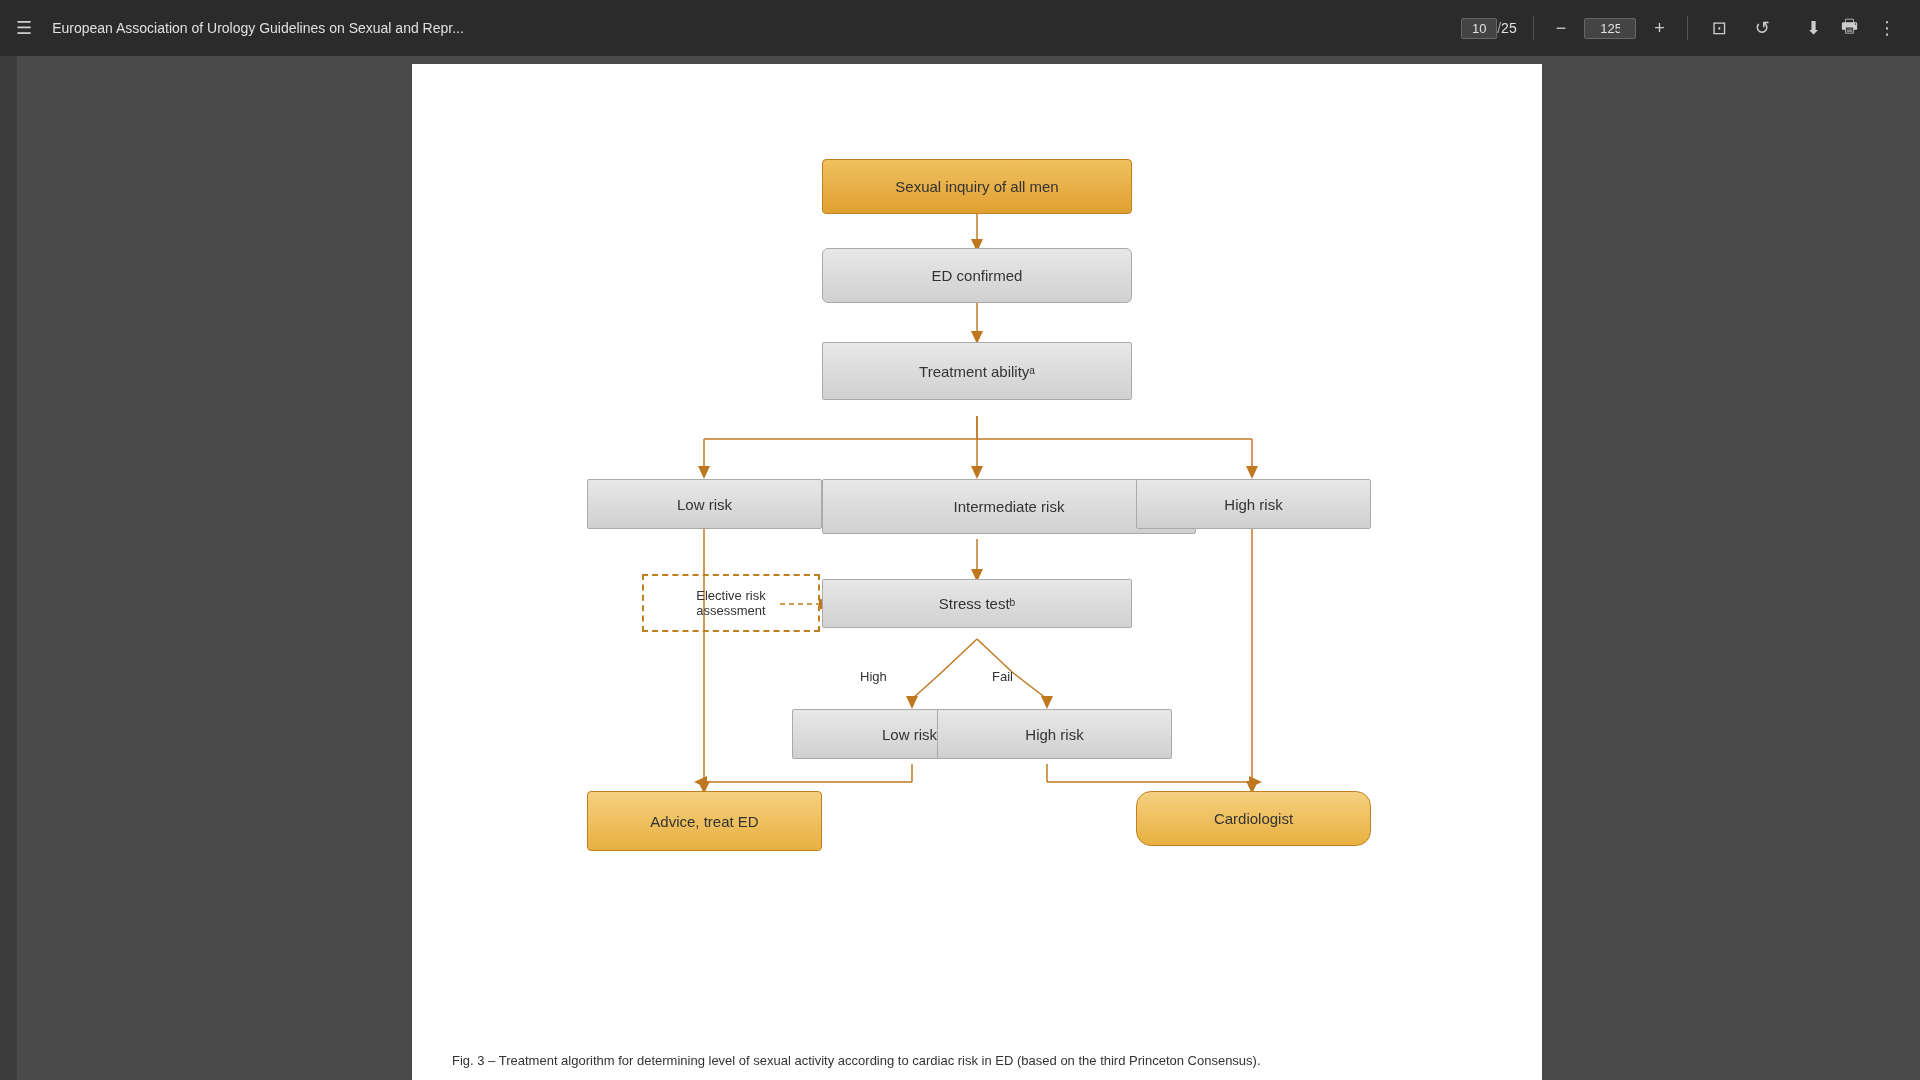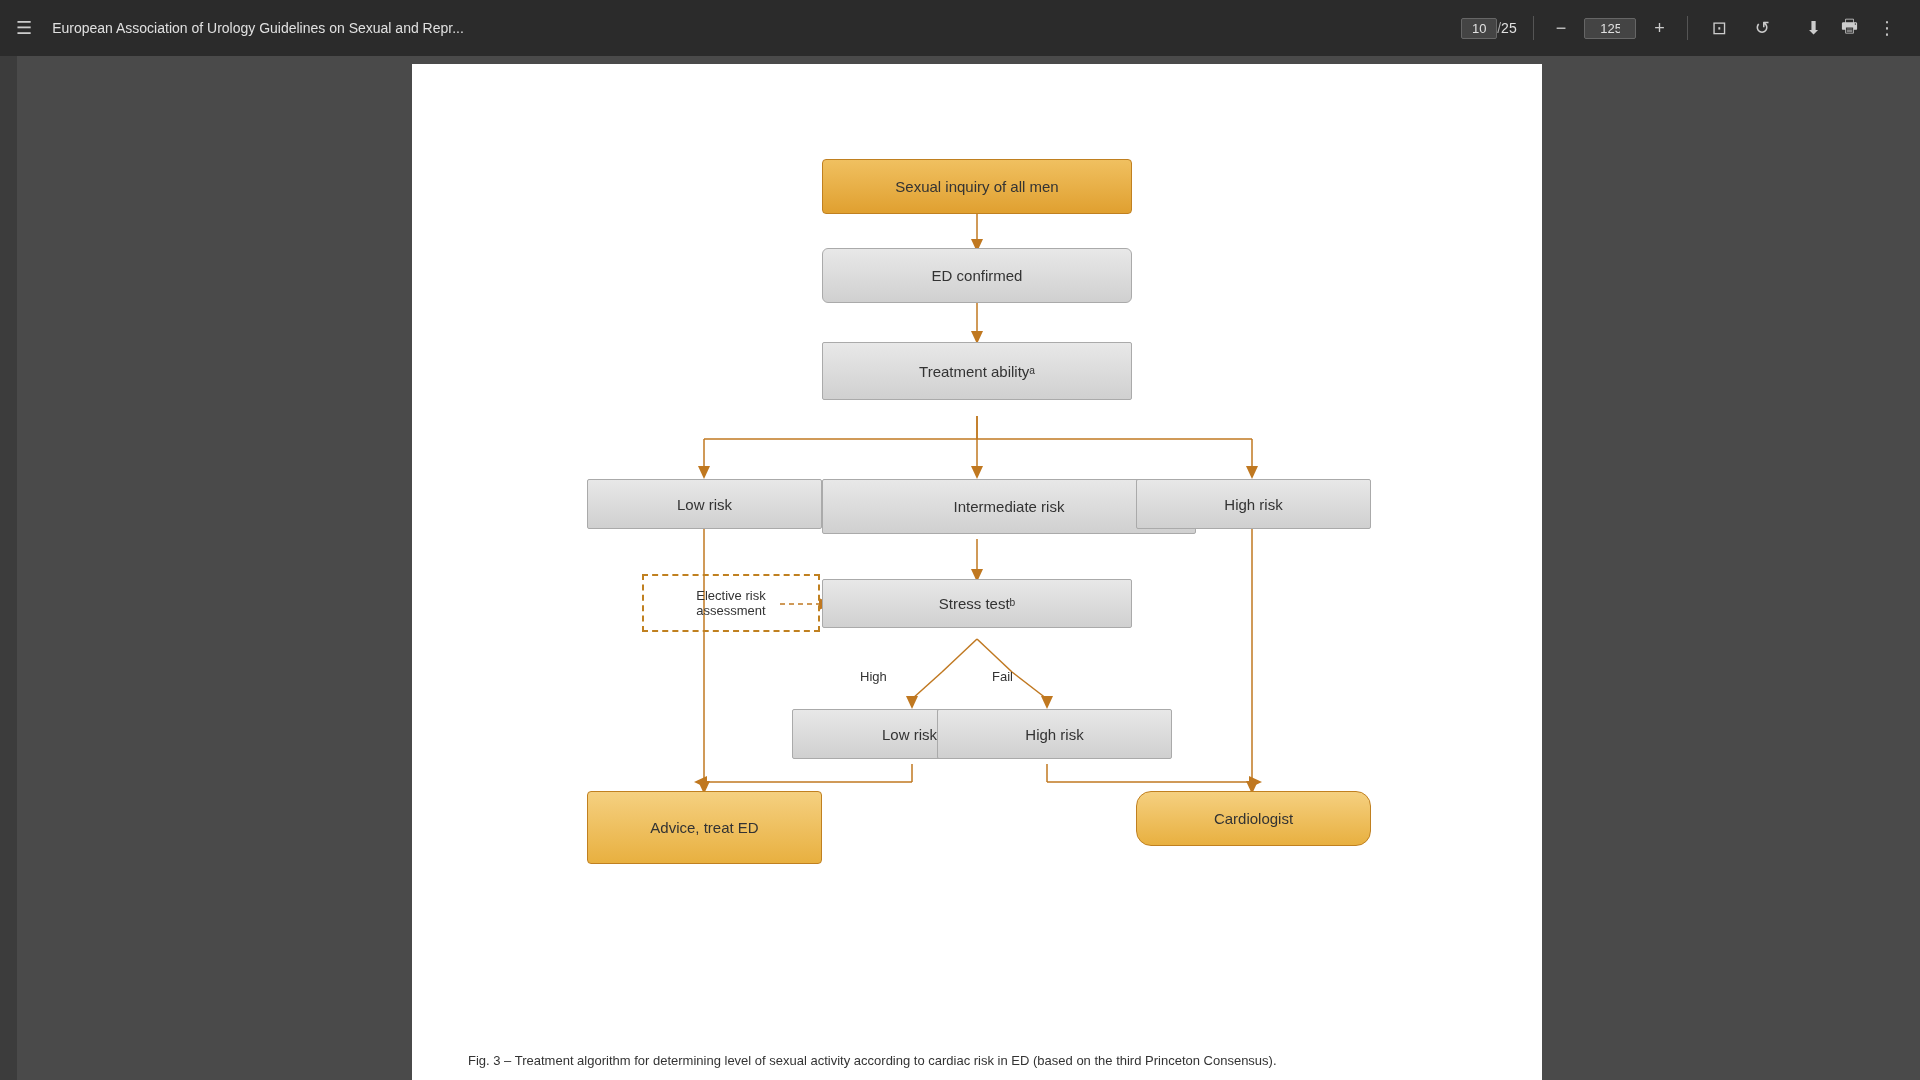--- a/index.html
+++ b/index.html
@@ -318,31 +318,31 @@
       </div>
 
       <div class="fc-box fc-box-gray" style="left:380px; top:645px; width:235px; height:50px; border-radius:2px;">
         <span>Low risk</span>
       </div>
 
       <div class="fc-box fc-box-gray" style="left:525px; top:645px; width:235px; height:50px; border-radius:2px;">
         <span>High risk</span>
       </div>
 
-      <div class="fc-box fc-box-gold-outline" style="left:175px; top:727px; width:235px; height:73px; border-radius:4px;">
+      <div class="fc-box fc-box-gold-outline" style="left:175px; top:727px; width:235px; height:60px; border-radius:4px;">
         <span>Advice, treat ED</span>
       </div>
 
       <div class="fc-box fc-box-gold-outline" style="left:724px; top:727px; width:235px; height:55px; border-radius:15px;">
         <span>Cardiologist</span>
       </div>
 
     </div>
 
-    <div class="bottom-caption" style="position:absolute; bottom:20px; left:0; right:8px; padding: 0 56px;">
+    <div class="bottom-caption" style="position:absolute; bottom:20px; left:0; right:8px; padding: 0 40px;">
       <span>Fig. 3 – Treatment algorithm for determining level of sexual activity according to cardiac risk in ED (based on the third Princeton Consensus).</span>
     </div>
   </div>
 
   <div class="scrollbar">
     <div class="scrollbar-thumb"></div>
   </div>
 </div>
 
 </body></html>

